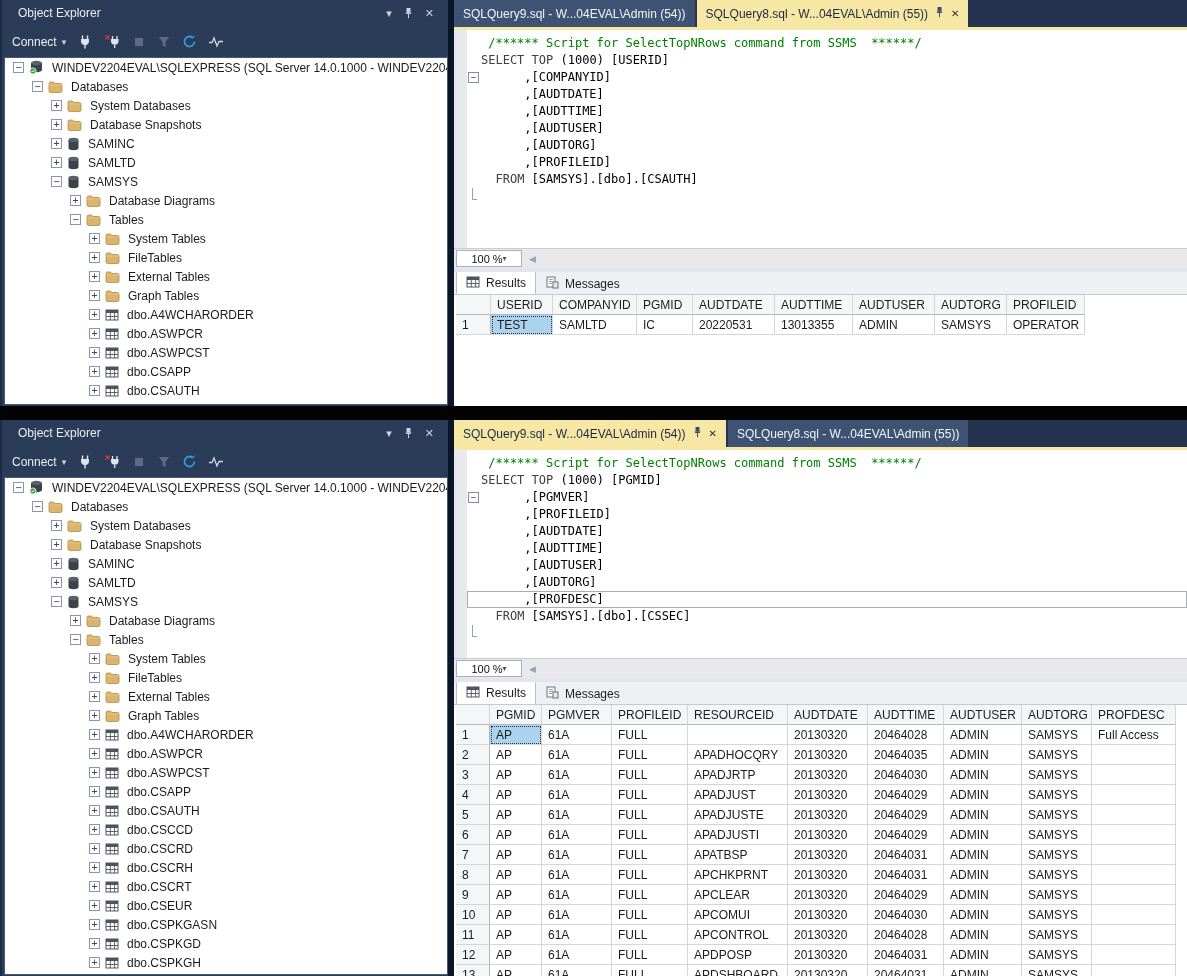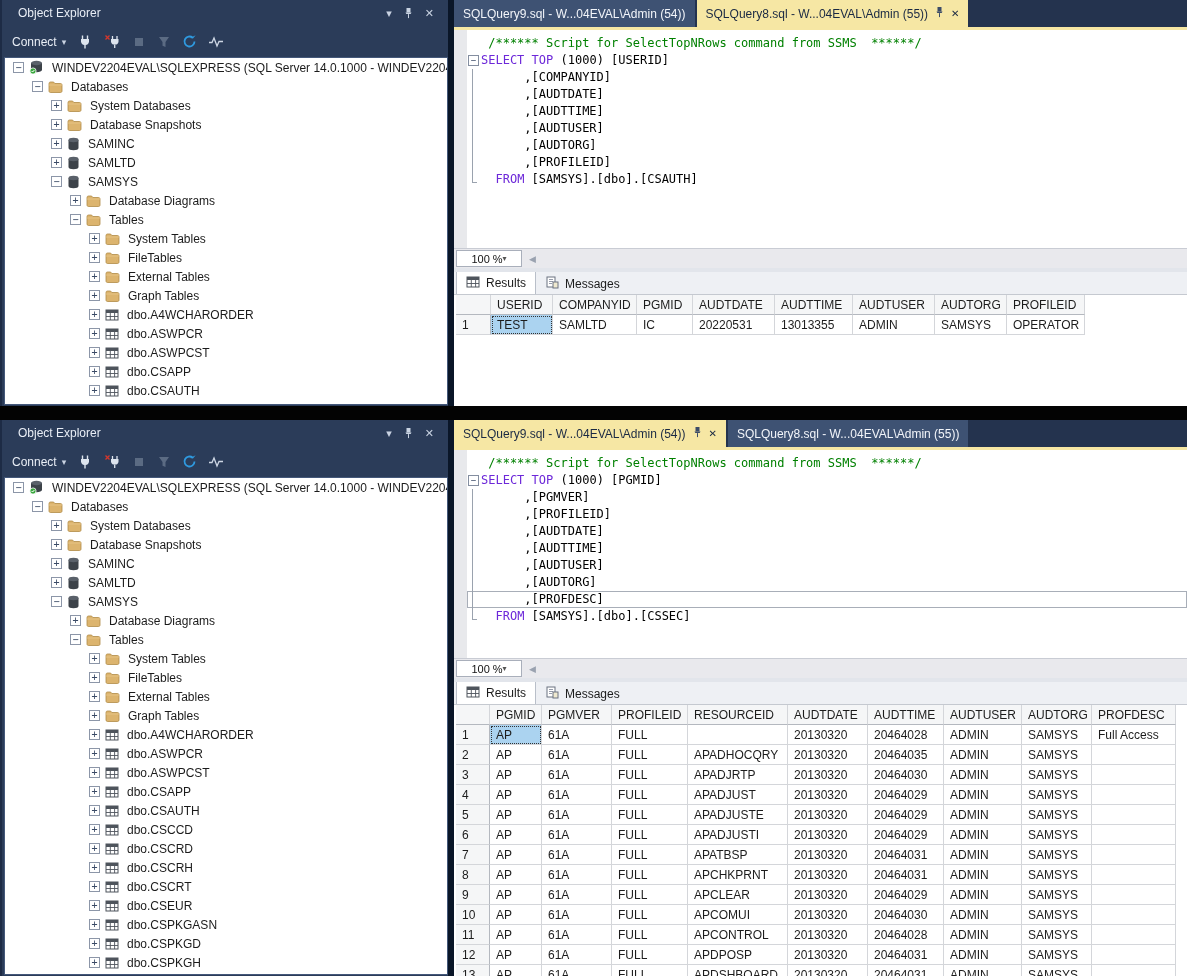--- a/index.html
+++ b/index.html
@@ -36,30 +36,30 @@
   .tab{display:flex;align-items:center;gap:7px;padding:0 9px;font-size:12px;color:#f2f5fa;
        background:#3e5273;margin-right:2px;white-space:nowrap;cursor:default;}
   .tab.active{background:#f6e7a4;color:#1a2943;}
   .tab .tab-close{font-size:10px;}
   .yellowline{height:3px;background:#f6e7a4;flex:none;}
   .code-area{background:#fff;display:flex;flex:none;overflow:hidden;}
   .p-top .code-area{height:218px;}
   .p-bottom .code-area{height:208px;}
   .gutter{width:13px;background:#e8e9ec;flex:none;}
   .code{flex:1;padding-top:5px;overflow:hidden;font:12px/17px "DejaVu Sans Mono",monospace;color:#000;}
-  .cl{height:17px;display:flex;white-space:pre;}
+  .cl{height:17px;display:flex;white-space:pre;align-items:flex-end;}
   .cl.cur{outline:1px solid #a8aeb8;outline-offset:-1px;}
   .om{width:14px;flex:none;position:relative;}
   .om-start::before{content:"\2212";position:absolute;left:1px;top:3px;width:9px;height:9px;
      border:1px solid #848ea0;background:#fff;color:#3a4a66;font:9px/9px "DejaVu Sans Mono",monospace;
      text-align:center;box-sizing:content-box;}
   .om-mid::before{content:"";position:absolute;left:5px;top:0;bottom:0;border-left:1px solid #9aa2ae;}
   .om-end::before{content:"";position:absolute;left:5px;top:0;height:11px;width:4px;
      border-left:1px solid #9aa2ae;border-bottom:1px solid #9aa2ae;}
-  .tk{color:#6d28d9;}
+  .tk{color:#404040;}
   .tc{color:#008000;}
 
   .scroll-row{height:19px;background:#e9e9ed;border-top:1px solid #c9ccd4;display:flex;align-items:center;flex:none;}
   .zoombox{margin-left:2px;width:56px;height:15px;background:#fff;border:1px solid #a9afbb;
            display:flex;align-items:center;justify-content:center;padding:0 4px;font-size:11px;color:#111;}
   .zoombox .dd{font-size:8px;color:#555;}
   .hscroll{flex:1;height:100%;display:flex;align-items:center;}
   .hscroll .arr{color:#9aa2b0;font-size:9px;margin-left:7px;}
 
   .splitter{height:4px;background:#e2e5eb;flex:none;}

